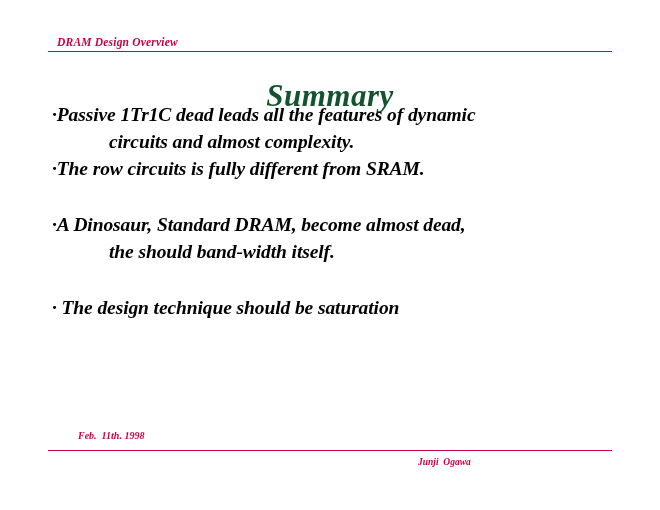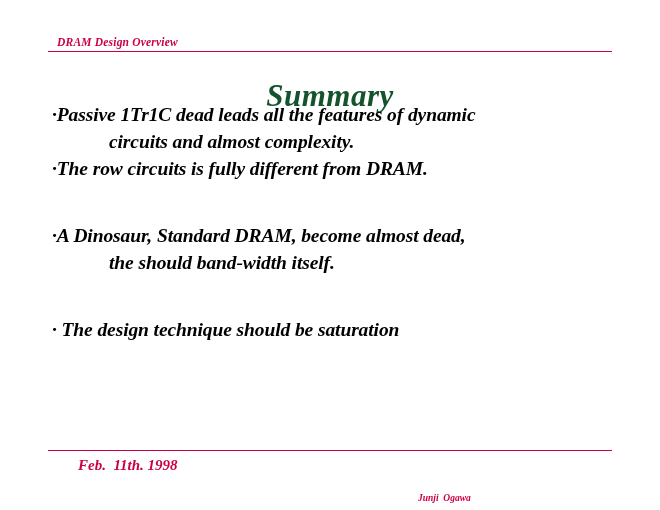--- a/index.html
+++ b/index.html
@@ -59,21 +59,21 @@
   .body-area {
     position: absolute;
     left: 52px;
     top: 101px;
     width: 580px;
   }
   .bullet-block {
     margin: 0;
   }
   .bullet-block.gap-before {
-    margin-top: 40px;
+    margin-top: 29px;
   }
   .bullet-line {
     font-size: 19.5px;
     font-weight: bold;
     font-style: italic;
     color: #000000;
     line-height: 27px;
     white-space: pre;
     letter-spacing: -0.1px;
   }
@@ -86,37 +86,36 @@
     position: absolute;
     left: 48px;
     top: 450px;
     width: 564px;
     height: 1px;
     background: #CC0044;
   }
   .footer-date {
     position: absolute;
     left: 78px;
-    top: 457px;
-    font-size: 15px;
+    top: 430px;
+    font-size: 10px;
     font-weight: bold;
     font-style: italic;
     color: #CC0044;
     white-space: pre;
   }
   .footer-author {
     position: absolute;
     left: 418px;
     top: 457px;
     font-size: 9.5px;
     font-weight: bold;
     font-style: italic;
     color: #CC0044;
     white-space: pre;
-    margin-top: 36px;
   }
 </style>
 </head>
 <body>
 
 <div class="slide">
 
   <div class="header-label">DRAM Design Overview</div>
 
   <div class="header-rule"></div>
@@ -124,21 +123,21 @@
   <h1 class="slide-title">Summary</h1>
 
   <div class="body-area">
 
     <div class="bullet-block">
       <div class="bullet-line">·Passive 1Tr1C dead leads all the features of dynamic</div>
       <div class="bullet-line indent">circuits and almost complexity.</div>
     </div>
 
     <div class="bullet-block">
-      <div class="bullet-line">·The row circuits is fully different from DRAM.</div>
+      <div class="bullet-line">·The row circuits is fully different from SRAM.</div>
     </div>
 
     <div class="bullet-block gap-before">
       <div class="bullet-line">·A Dinosaur, Standard DRAM, become almost dead,</div>
       <div class="bullet-line indent">the should band-width itself.</div>
     </div>
 
     <div class="bullet-block gap-before">
       <div class="bullet-line">· The design technique should be saturation</div>
     </div>

